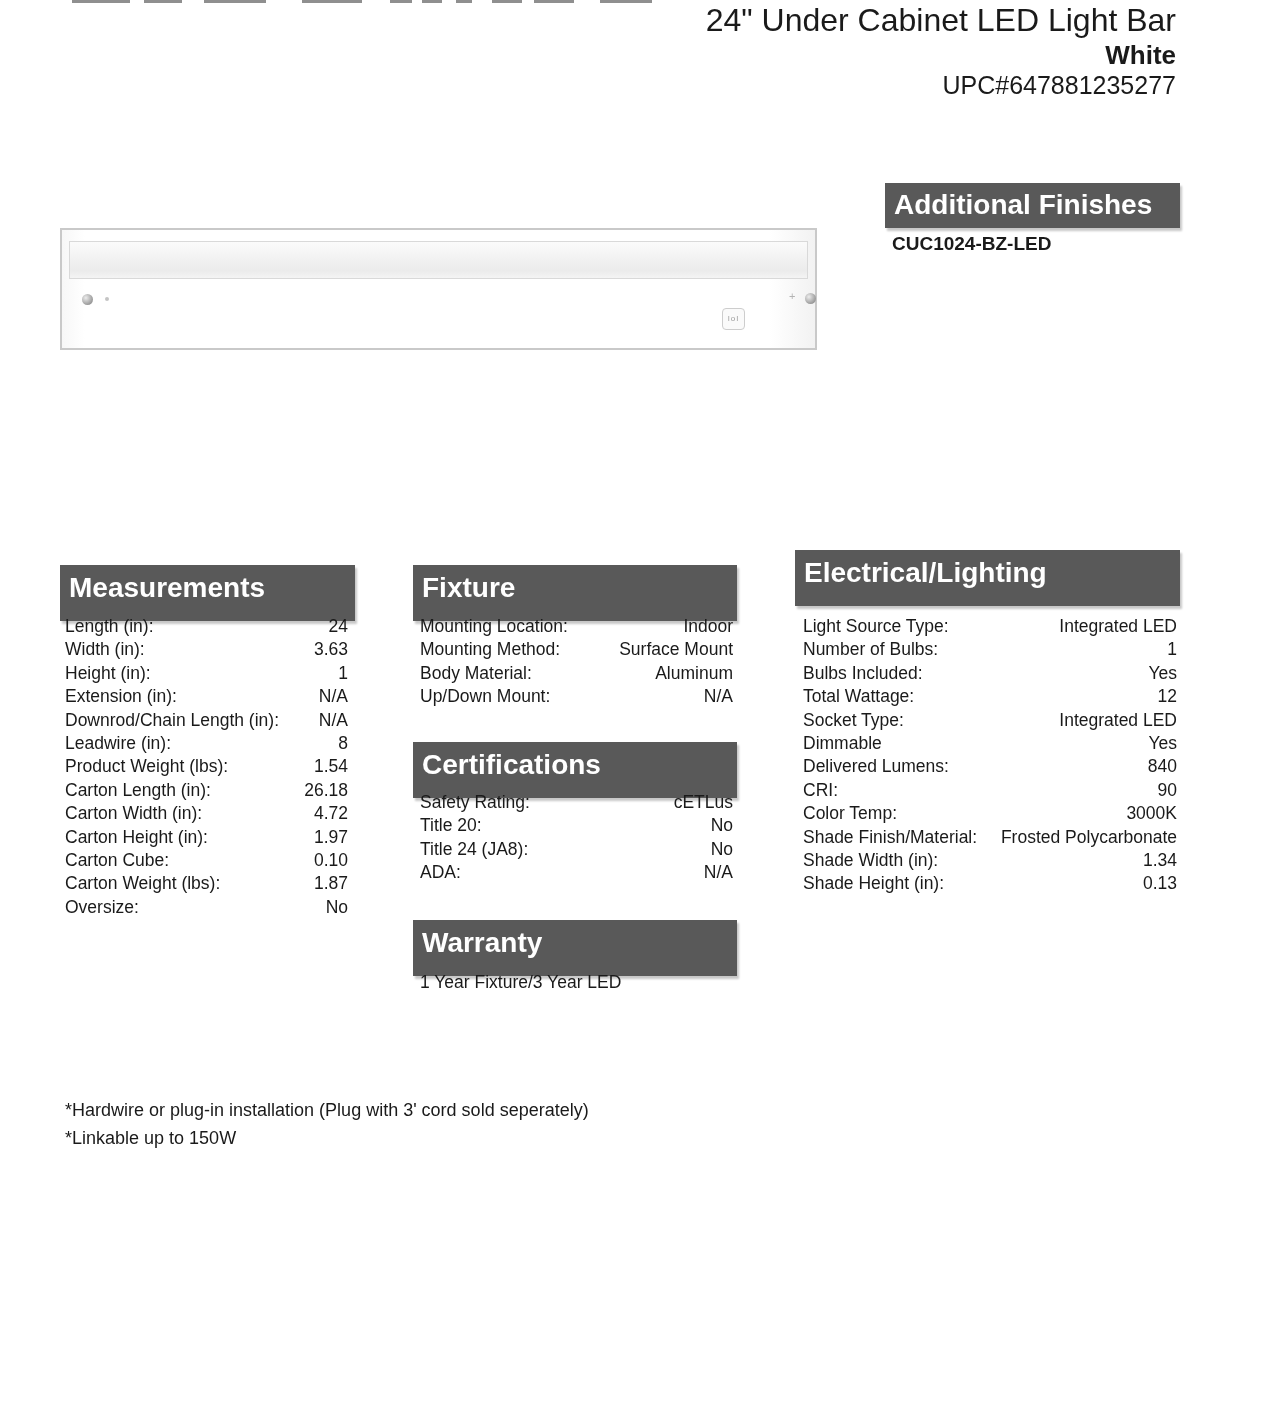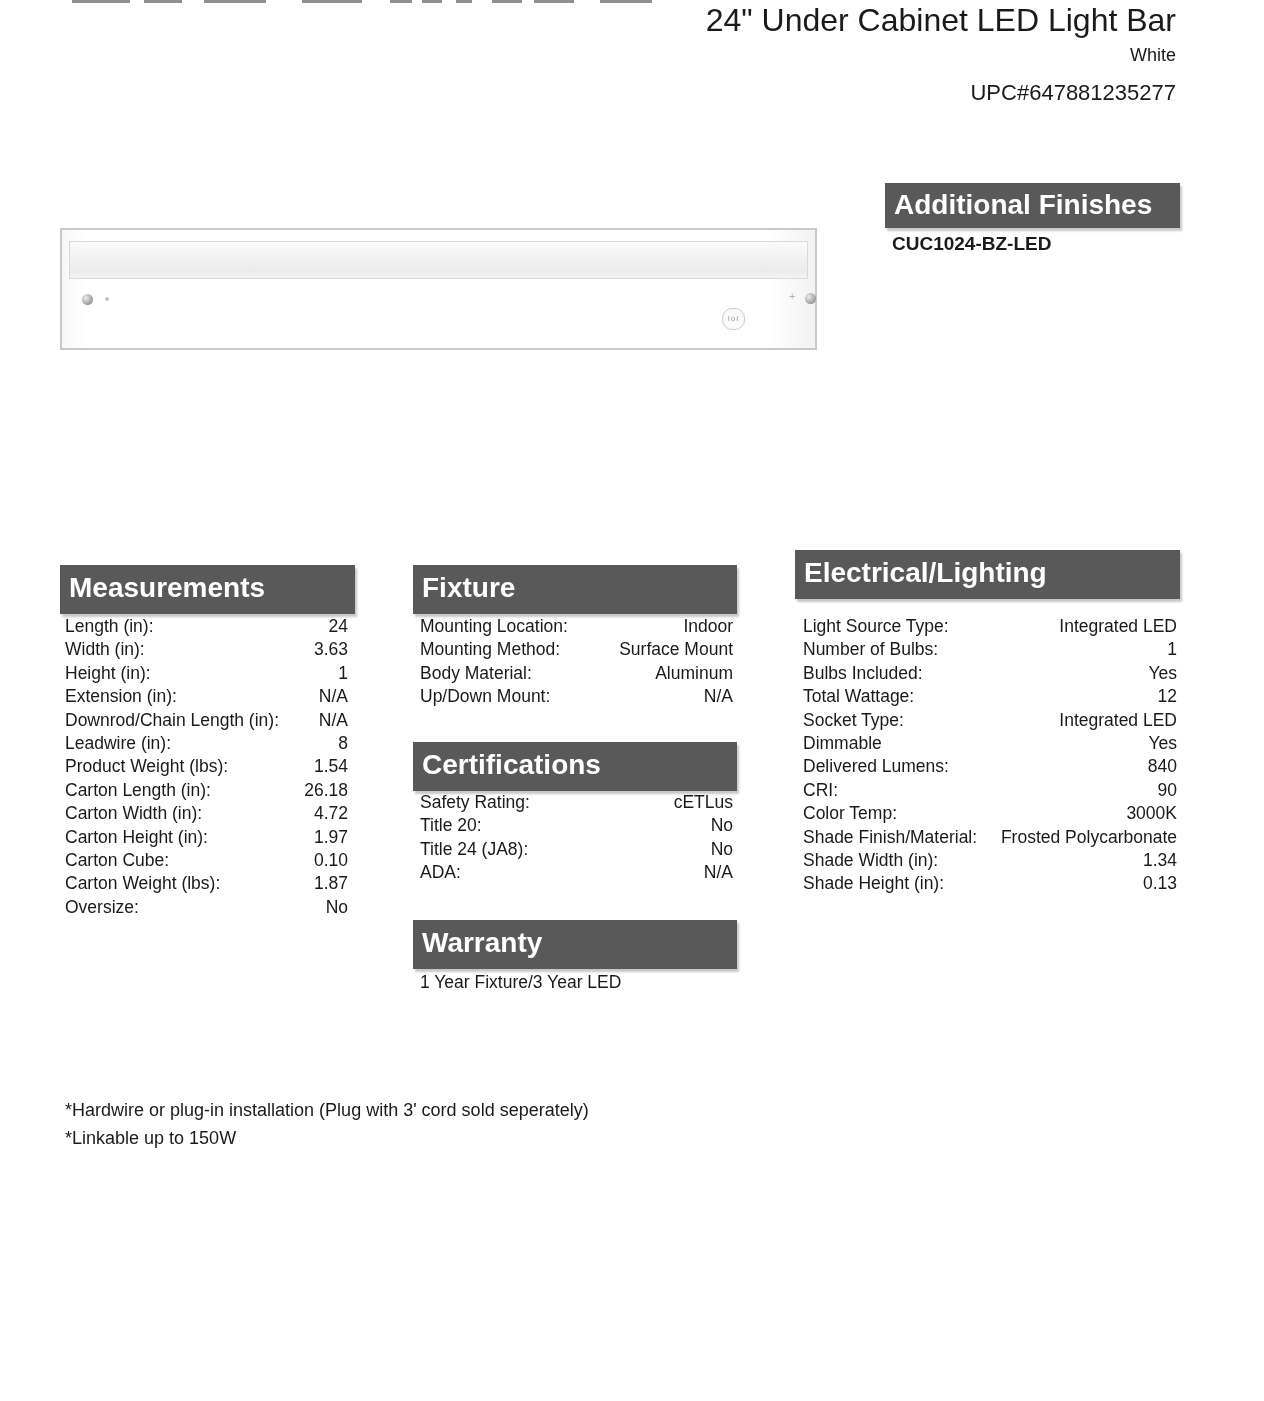--- a/index.html
+++ b/index.html
@@ -23,22 +23,22 @@
   .logo-fragment span:nth-child(5)  { width: 22px; margin-right: 10px; }
   .logo-fragment span:nth-child(6)  { width: 20px; margin-right: 14px; }
   .logo-fragment span:nth-child(7)  { width: 16px; margin-right: 20px; }
   .logo-fragment span:nth-child(8)  { width: 30px; margin-right: 12px; }
   .logo-fragment span:nth-child(9)  { width: 40px; margin-right: 26px; }
   .logo-fragment span:nth-child(10) { width: 52px; }
 
   
   .title-block { position: absolute; top: 0; right: 88px; text-align: right; }
   .product-title  { font-size: 32px; line-height: 40px; font-weight: 400; }
-  .product-finish { font-size: 18px; line-height: 31px; font-weight: 400; }
-  .product-upc    { font-size: 22px; line-height: 28px; margin-top: 8px; font-weight: 400; }
+  .product-finish { font-size: 26px; line-height: 31px; font-weight: 700; }
+  .product-upc    { font-size: 25px; line-height: 28px; font-weight: 400; }
 
   
   .product-image {
     position: absolute; left: 60px; top: 228px; width: 757px; height: 122px;
     border: 2px solid #c9c9c9;
     background: linear-gradient(90deg, #f7f7f7 0%, #ffffff 3%, #ffffff 94%, #f2f2f2 100%);
   }
   .diffuser {
     position: absolute; left: 7px; right: 7px; top: 11px; height: 38px;
     background: linear-gradient(180deg, #fbfbfb 0%, #ebebeb 80%, #f4f4f4 100%);
@@ -47,27 +47,27 @@
   .screw {
     position: absolute; width: 11px; height: 11px; border-radius: 50%;
     background: radial-gradient(circle at 35% 35%, #ececec, #a0a0a0 65%, #7d7d7d);
   }
   .screw.left  { left: 20px; top: 64px; }
   .screw.right { left: 743px; top: 63px; }
   .screw-dot { position: absolute; left: 43px; top: 67px; width: 4px; height: 4px; border-radius: 50%; background: #c4c4c4; }
   .plus-mark { position: absolute; left: 727px; top: 60px; font-size: 11px; color: #b3b3b3; }
   .power-switch {
     position: absolute; left: 660px; top: 78px; width: 23px; height: 22px;
-    background: #fafafa; border: 1px solid #cdcdcd; border-radius: 10px;
+    background: #fafafa; border: 1px solid #cdcdcd; border-radius: 4px;
     font-size: 8px; color: #9a9a9a; text-align: center; line-height: 20px; letter-spacing: 1px;
   }
 
   
   .section-header {
-    position: absolute; height: 49px;
+    position: absolute; height: 56px;
     background: var(--header-bg, #595959);
     color: var(--header-text, #ffffff);
     font-size: 28px; font-weight: bold; line-height: 45px;
     padding-left: 9px;
     box-shadow: 2px 3px 2px rgba(0,0,0,0.22);
     white-space: nowrap; overflow: hidden;
   }
   .hdr-measurements { left: 60px;  top: 565px; width: 295px; }
   .hdr-fixture      { left: 413px; top: 565px; width: 324px; }
   .hdr-electrical   { left: 795px; top: 550px; width: 385px; }

